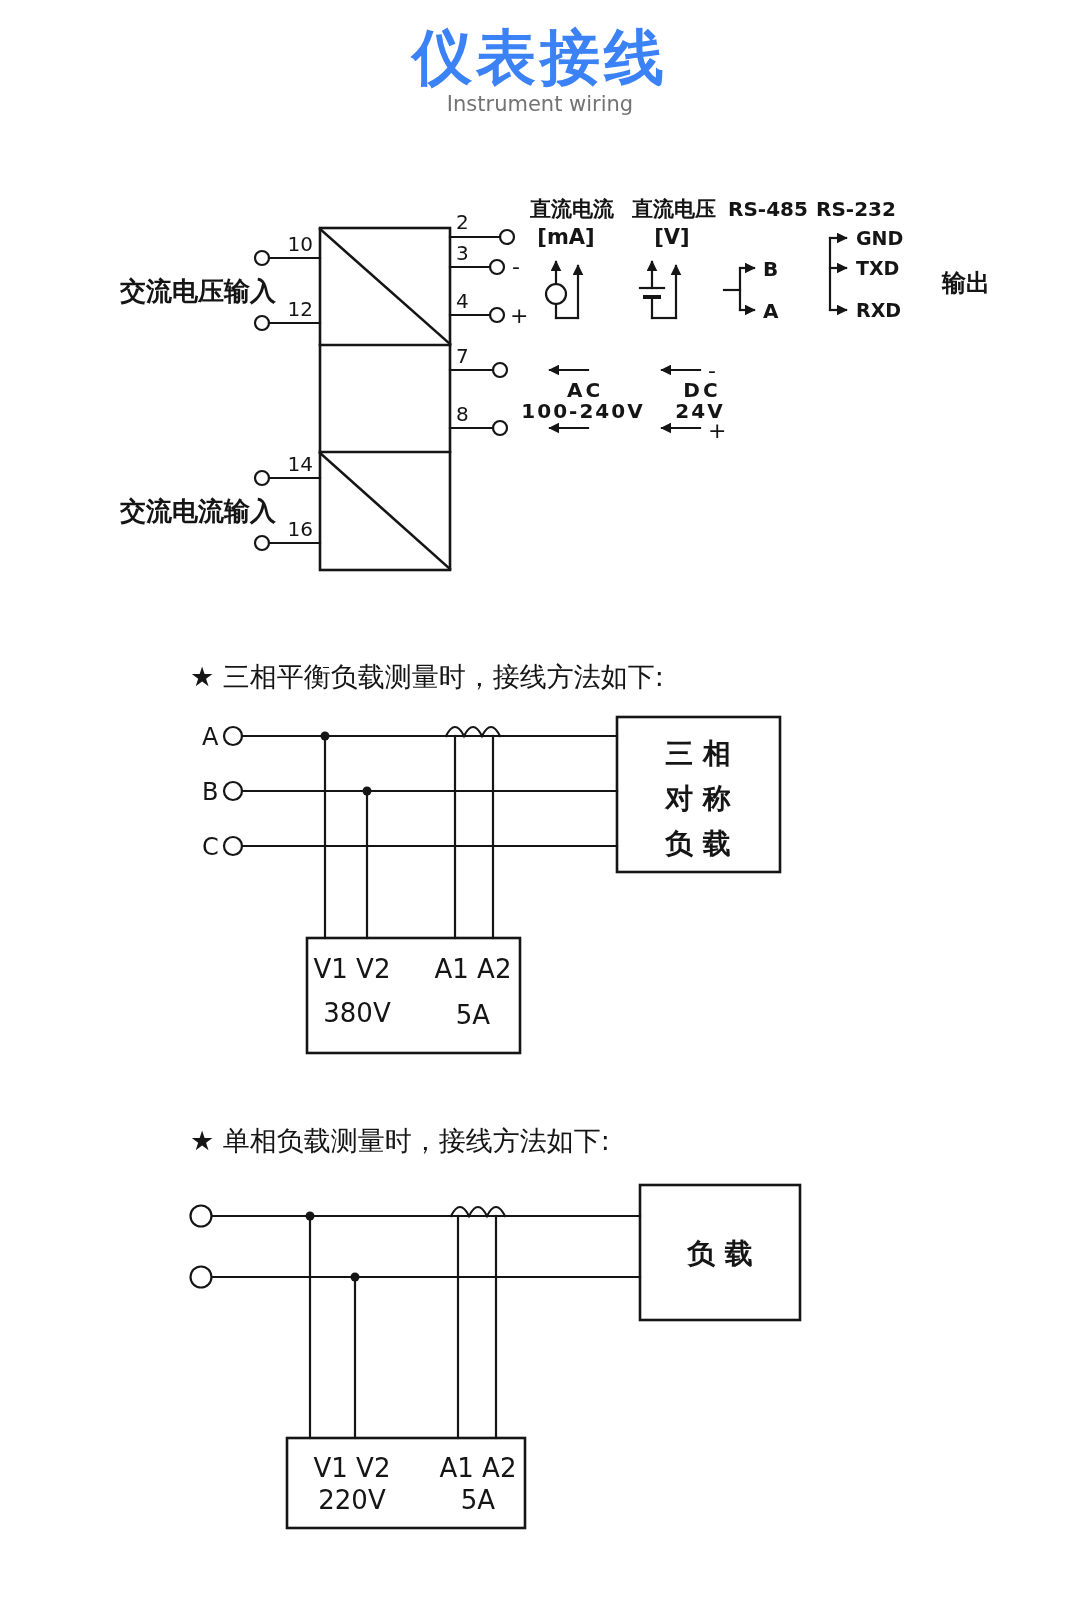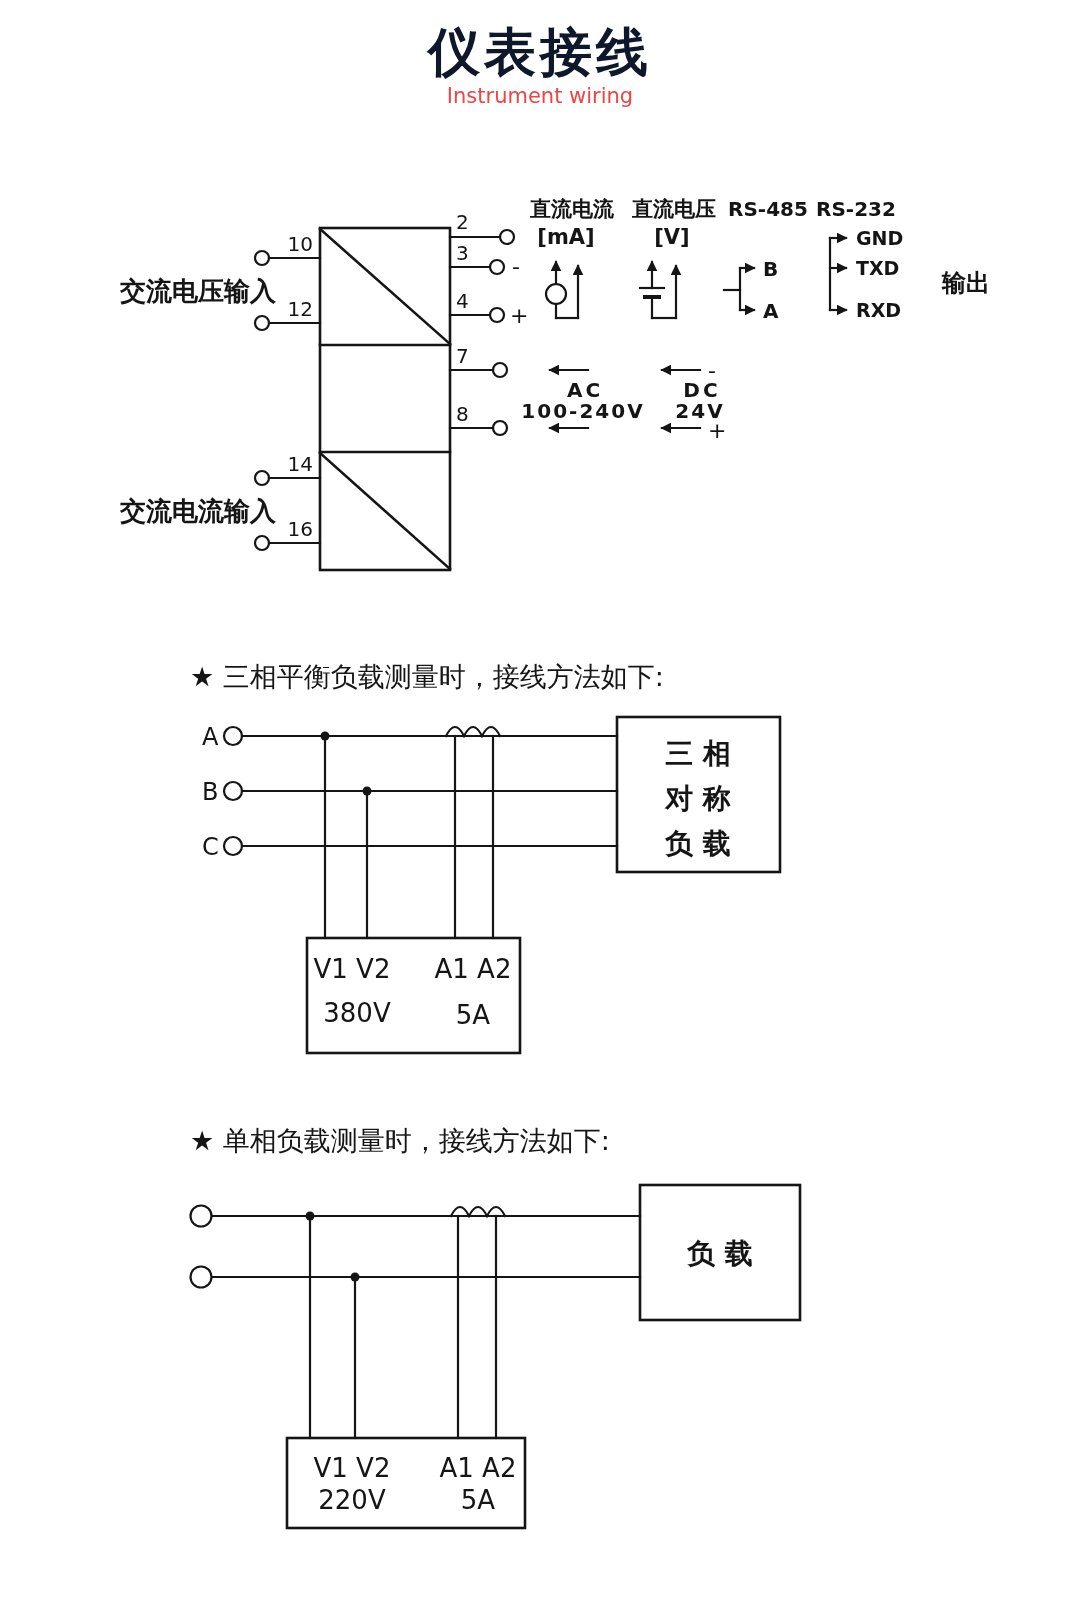--- a/index.html
+++ b/index.html
@@ -1,21 +1,21 @@
 <!DOCTYPE html>
 <html><head>
 <meta charset="utf-8">
 <style>
   html,body{margin:0;padding:0;background:#ffffff;}
   .page{position:relative;width:1080px;height:1610px;background:#ffffff;overflow:hidden;
         font-family:"DejaVu Sans","Liberation Sans",sans-serif;color:#151515;}
   .title{position:absolute;top:18px;left:0;width:100%;text-align:center;
-         font-size:52px;font-weight:900;letter-spacing:4px;color:#0f172a;}
-  .subtitle{position:absolute;top:84px;left:0;width:100%;text-align:center;
-            font-size:21px;font-weight:400;color:#ef4444;}
+         font-size:60px;font-weight:900;letter-spacing:4px;color:#3b82f6;}
+  .subtitle{position:absolute;top:92px;left:0;width:100%;text-align:center;
+            font-size:21px;font-weight:400;color:#737373;}
   svg{position:absolute;top:0;left:0;}
   svg text{fill:#151515;font-family:"DejaVu Sans","Liberation Sans",sans-serif;}
   .w{stroke:#151515;stroke-width:2.2;fill:none;stroke-linecap:square;}
   .thick{stroke-width:2.6;}
   .plate{stroke:#151515;stroke-width:4;fill:none;}
   .dot{fill:#151515;stroke:none;}
   .n20{font-size:20px;}
   .b19{font-size:19px;font-weight:700;}
   .b20{font-size:20px;font-weight:700;}
   .b21{font-size:21px;font-weight:700;}

